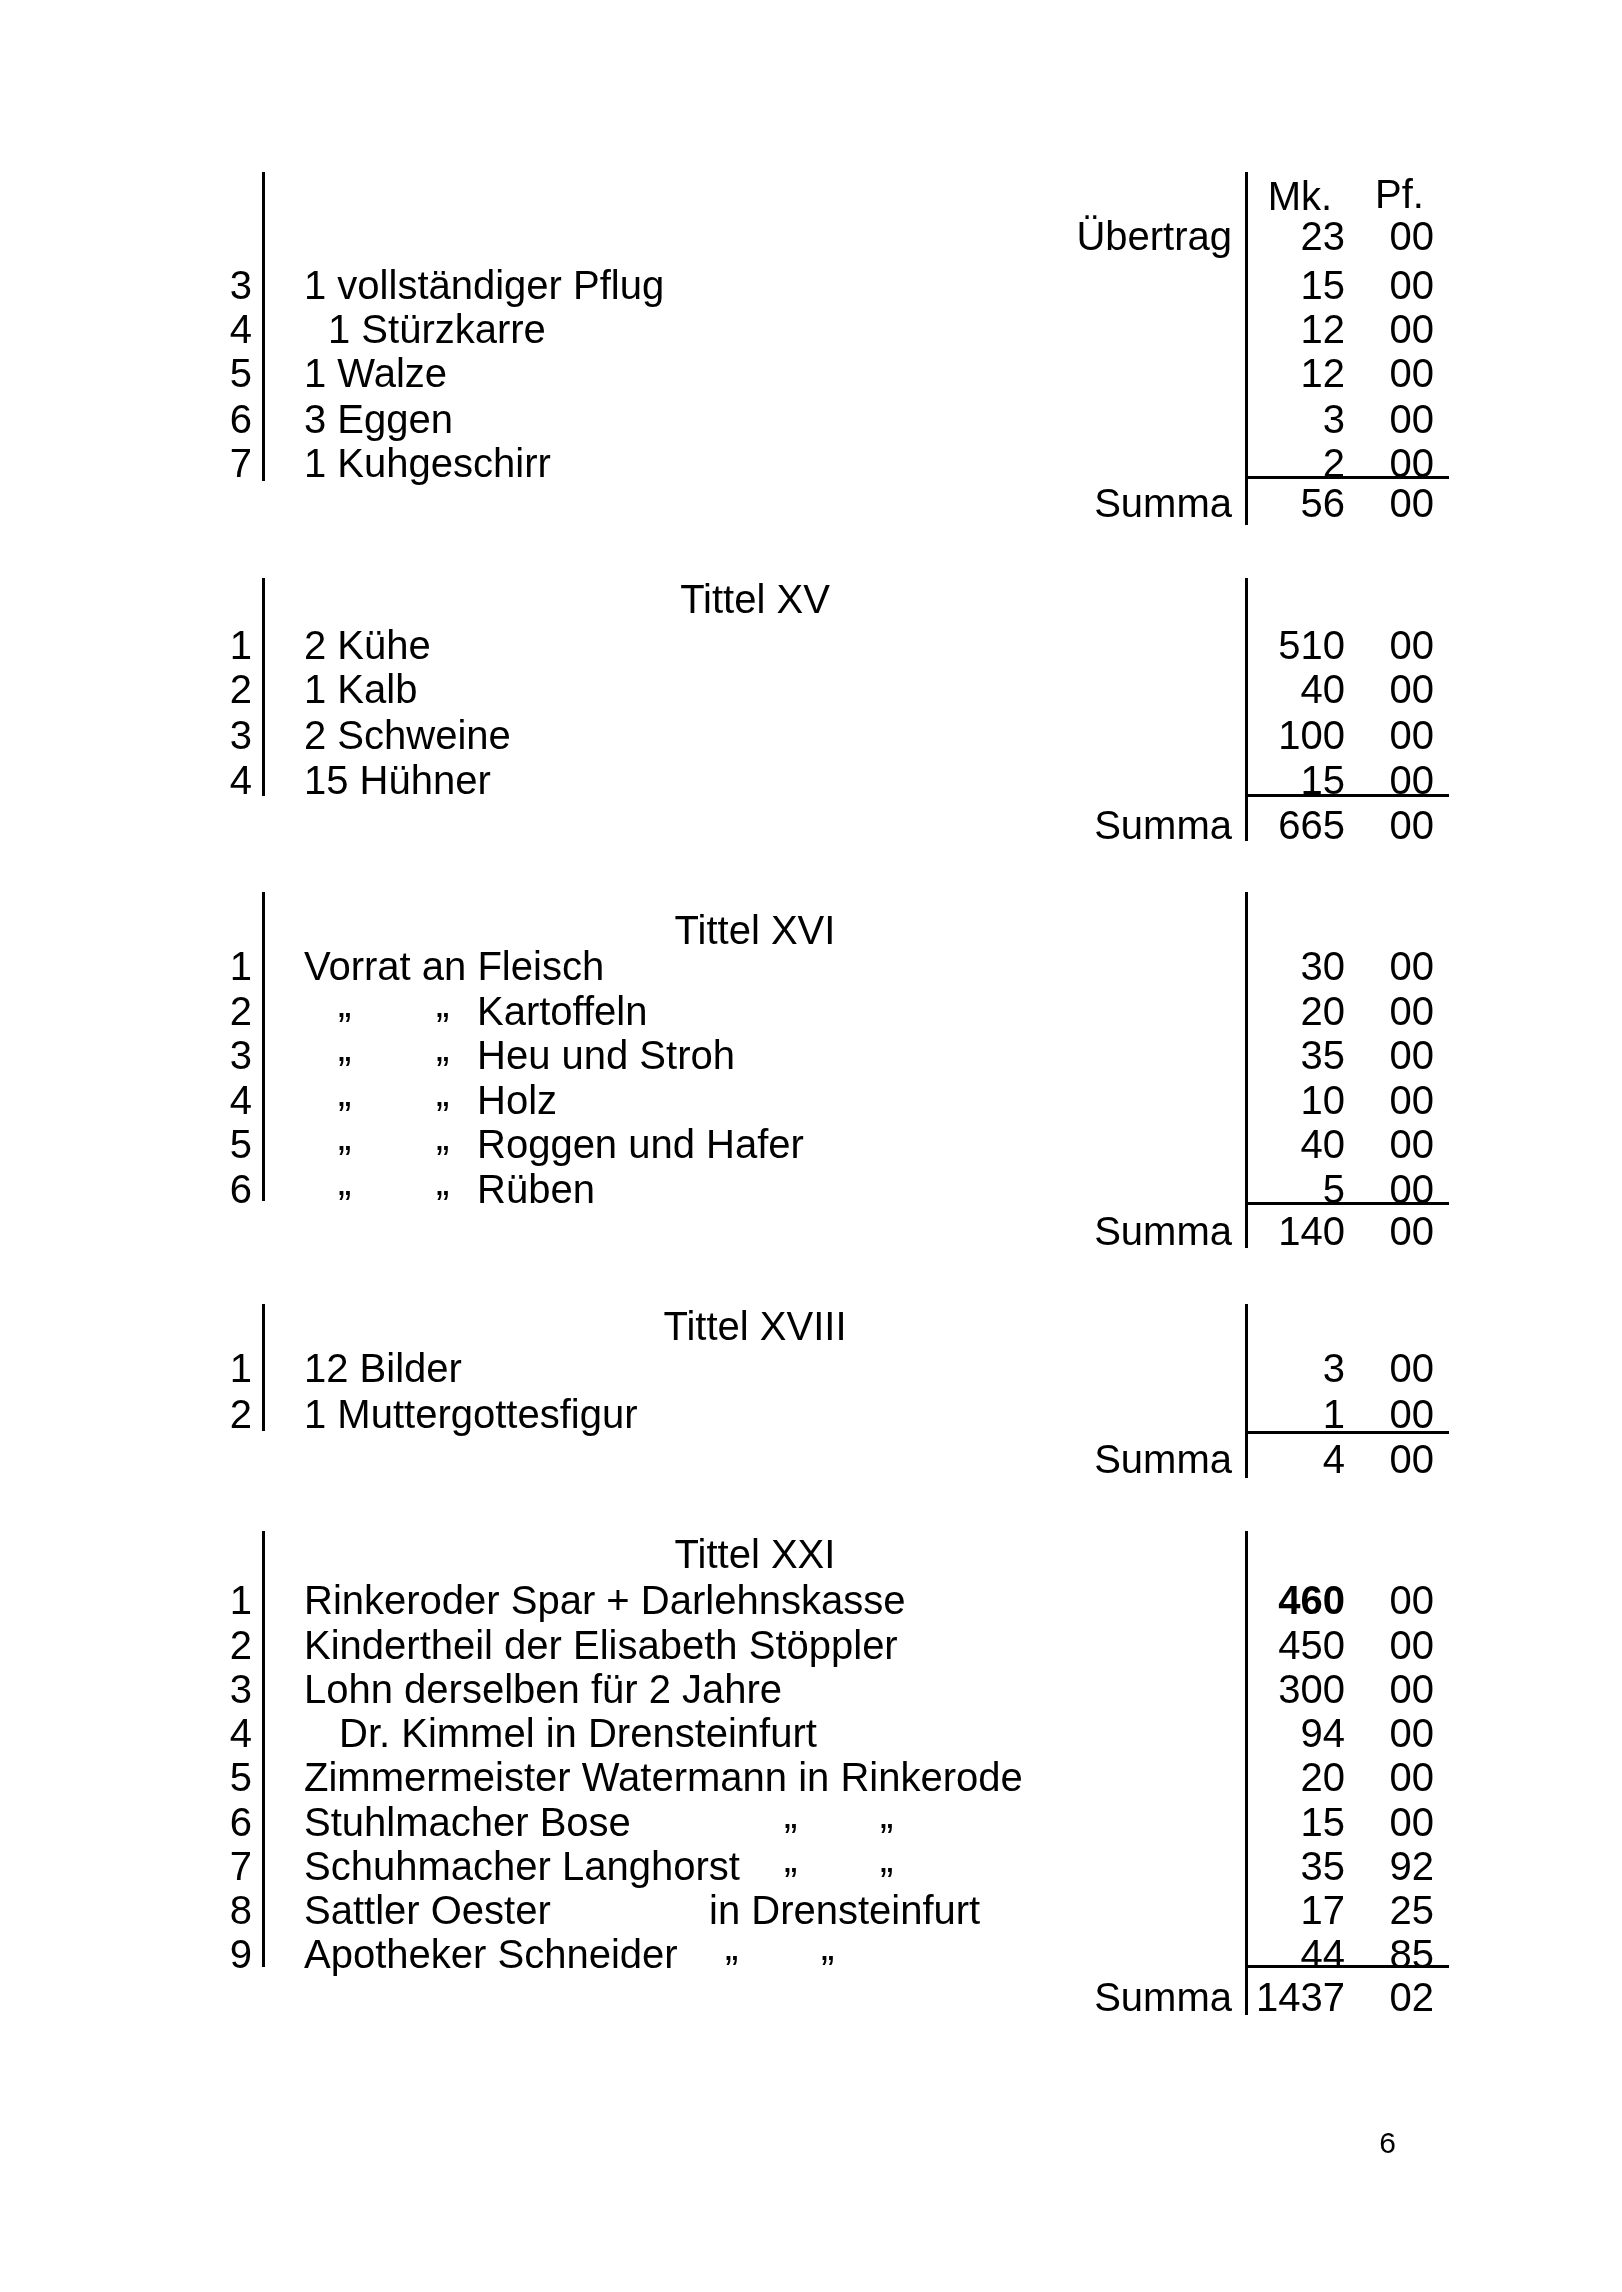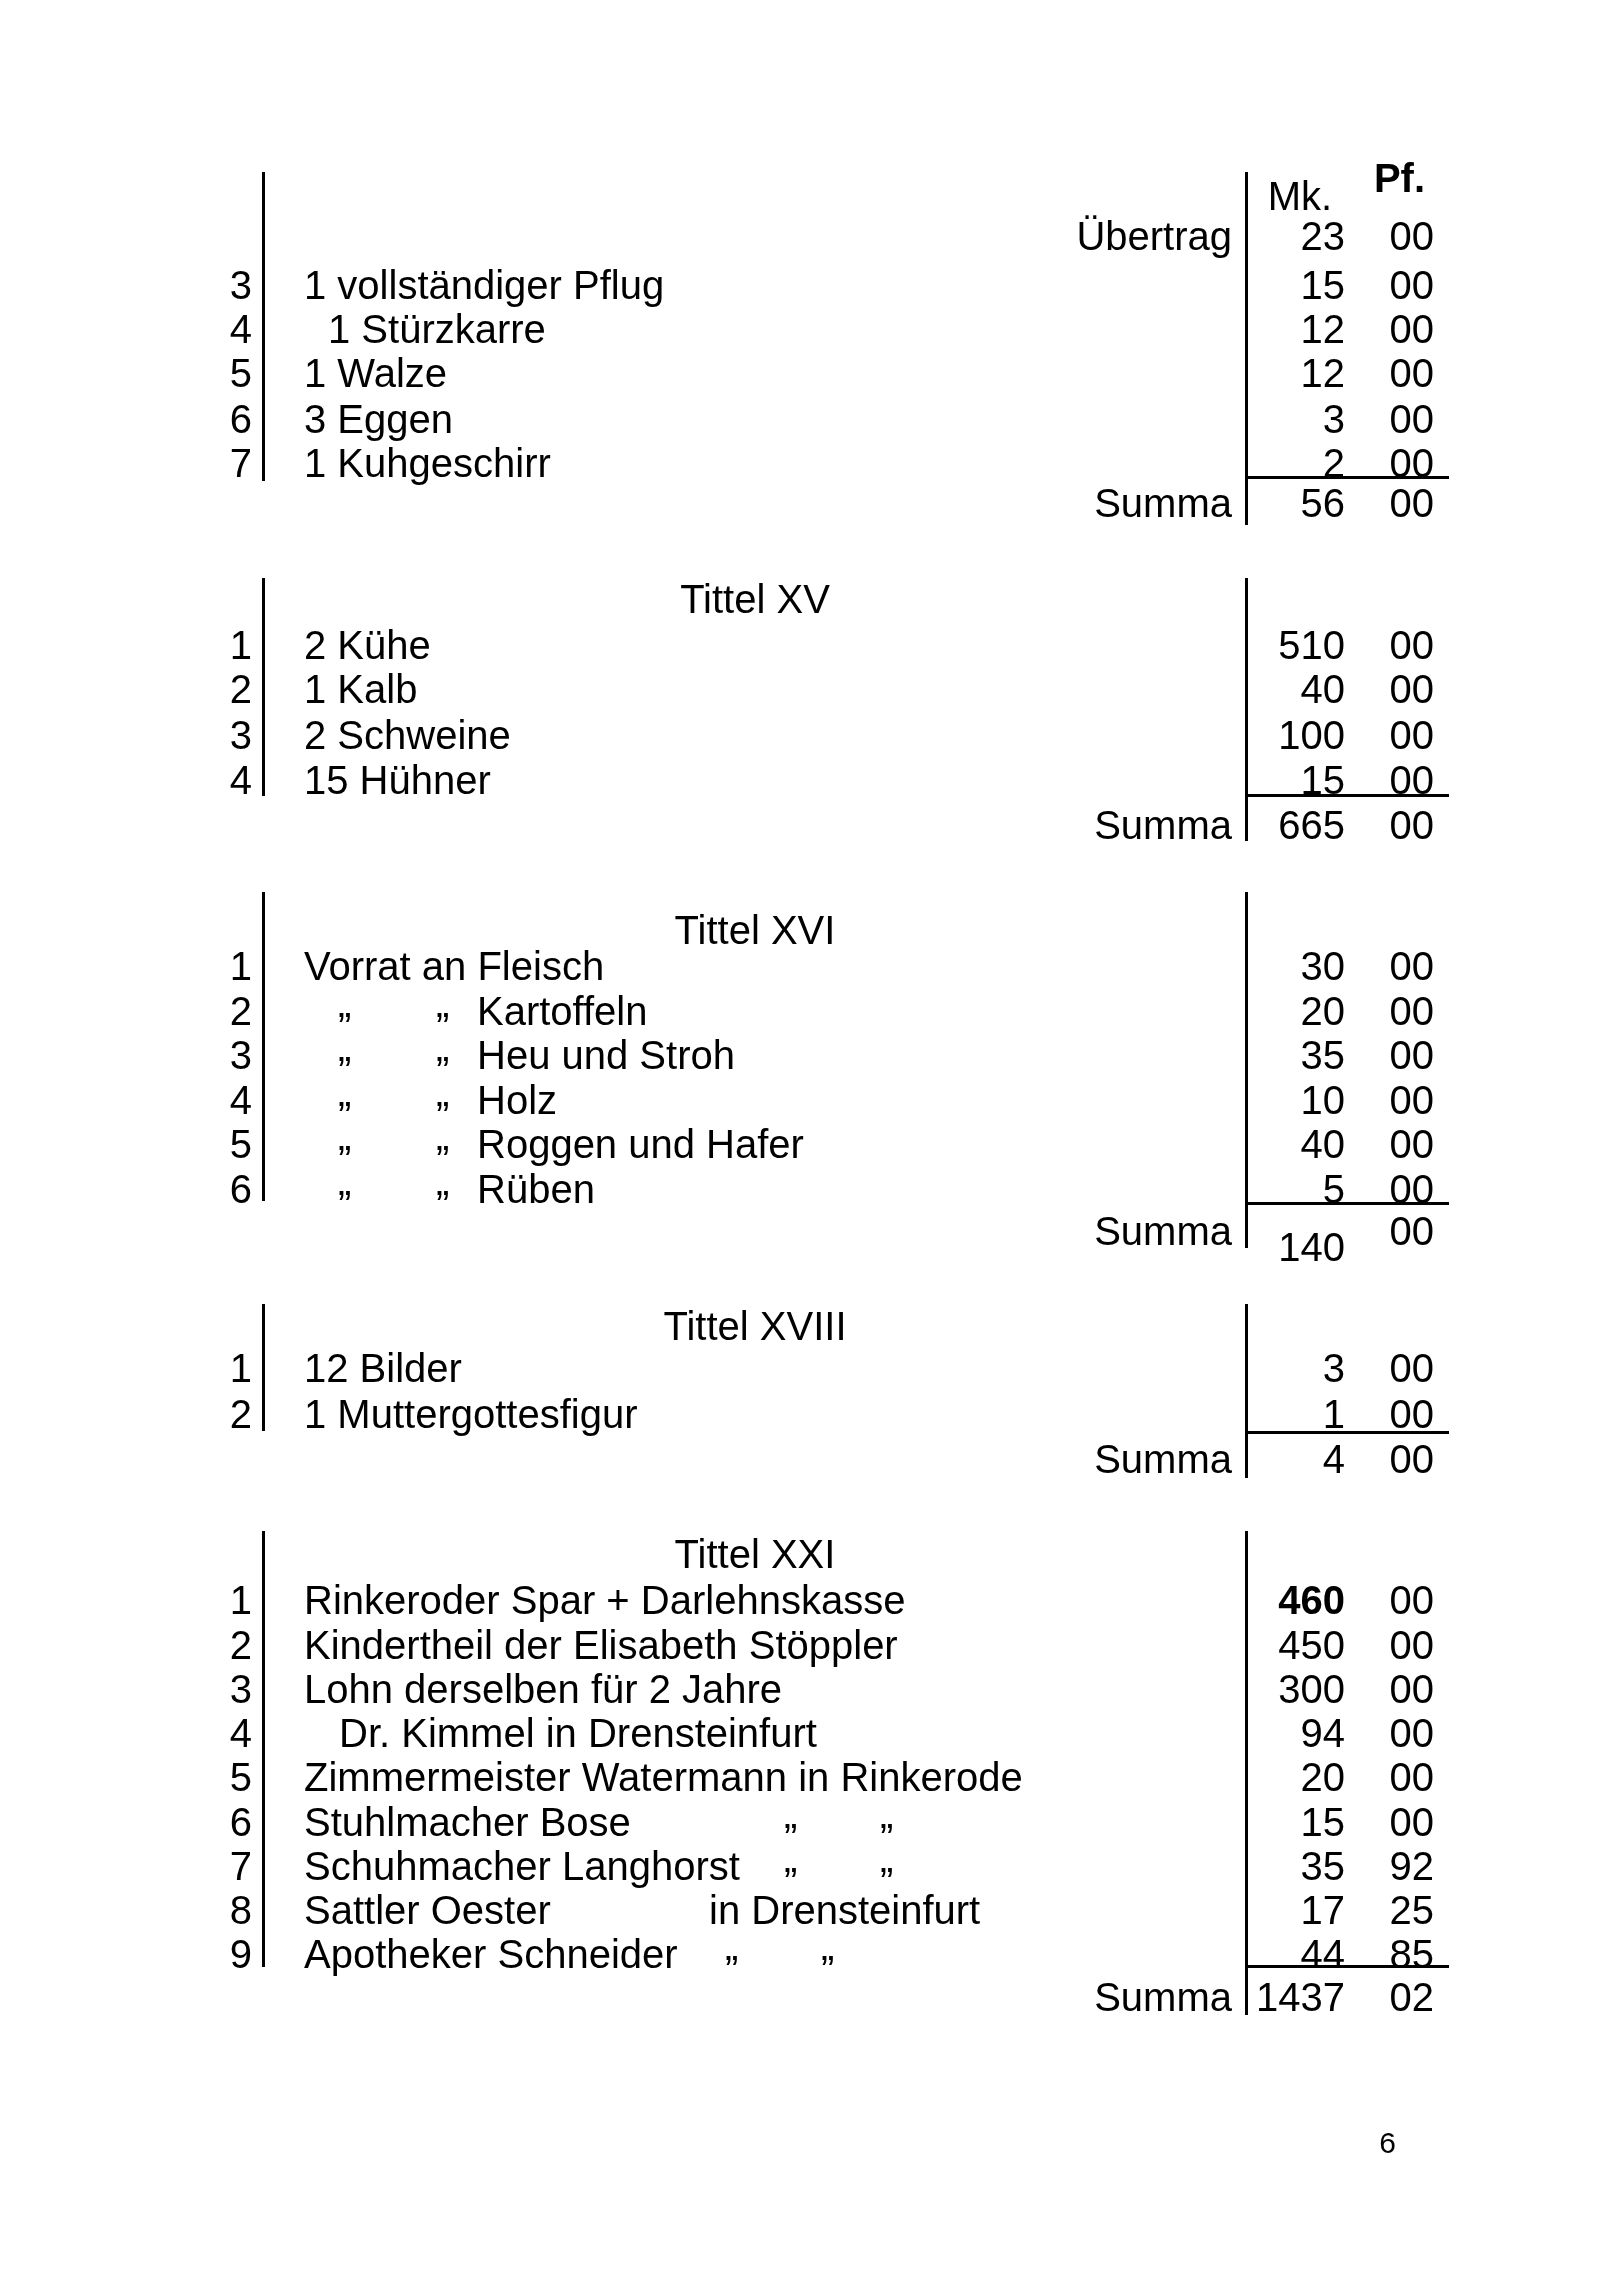--- a/index.html
+++ b/index.html
@@ -33,21 +33,21 @@
 </head>
 <body>
 
 <div class="page">
   <div id="sections">
       <div>
         <div class="vrule" style="left: 262px; top: 172px; height: 309px;"></div>
         <div class="vrule" style="left: 1245px; top: 172px; height: 353px;"></div>
         <div class="hline" style="top: 476px;"></div>
         <div class="abs mkh" style="top: 174px;">Mk.</div>
-        <div class="abs pfh" style="top: 156px; font-weight: bold;">Pf.</div>
+        <div class="abs pfh" style="top: 172px;">Pf.</div>
         <div class="abs label" style="top: 214px;">Übertrag</div>
         <div class="abs mk" style="top: 214px;">23</div>
         <div class="abs pf" style="top: 214px;">00</div>
         <div class="abs num" style="top: 263px;">3</div>
         <div class="abs itext" style="top: 263px;">1 vollständiger Pflug</div>
         <div class="abs mk" style="top: 263px;">15</div>
         <div class="abs pf" style="top: 263px;">00</div>
         <div class="abs num" style="top: 307px;">4</div>
         <div class="abs itext" style="top: 307px; margin-left: 24px;">1 Stürzkarre</div>
         <div class="abs mk" style="top: 307px;">12</div>
@@ -126,21 +126,21 @@
         <div class="abs itext" style="top: 1122px; left: 477px;">Roggen und Hafer</div>
         <div class="abs mk" style="top: 1122px;">40</div>
         <div class="abs pf" style="top: 1122px;">00</div>
         <div class="abs num" style="top: 1167px;">6</div>
         <div class="abs ditto" style="top: 1167px; left: 338px;">„</div>
         <div class="abs ditto" style="top: 1167px; left: 436px;">„</div>
         <div class="abs itext" style="top: 1167px; left: 477px;">Rüben</div>
         <div class="abs mk" style="top: 1167px;">5</div>
         <div class="abs pf" style="top: 1167px;">00</div>
         <div class="abs label" style="top: 1209px;">Summa</div>
-        <div class="abs mk" style="top: 1209px; margin-top: 16px;">140</div>
+        <div class="abs mk" style="top: 1209px;">140</div>
         <div class="abs pf" style="top: 1209px;">00</div>
       </div>
       <div>
         <div class="vrule" style="left: 262px; top: 1304px; height: 127px;"></div>
         <div class="vrule" style="left: 1245px; top: 1304px; height: 174px;"></div>
         <div class="hline" style="top: 1431px;"></div>
         <div class="abs title" style="top: 1304px;">Tittel XVIII</div>
         <div class="abs num" style="top: 1346px;">1</div>
         <div class="abs itext" style="top: 1346px;">12 Bilder</div>
         <div class="abs mk" style="top: 1346px;">3</div>

